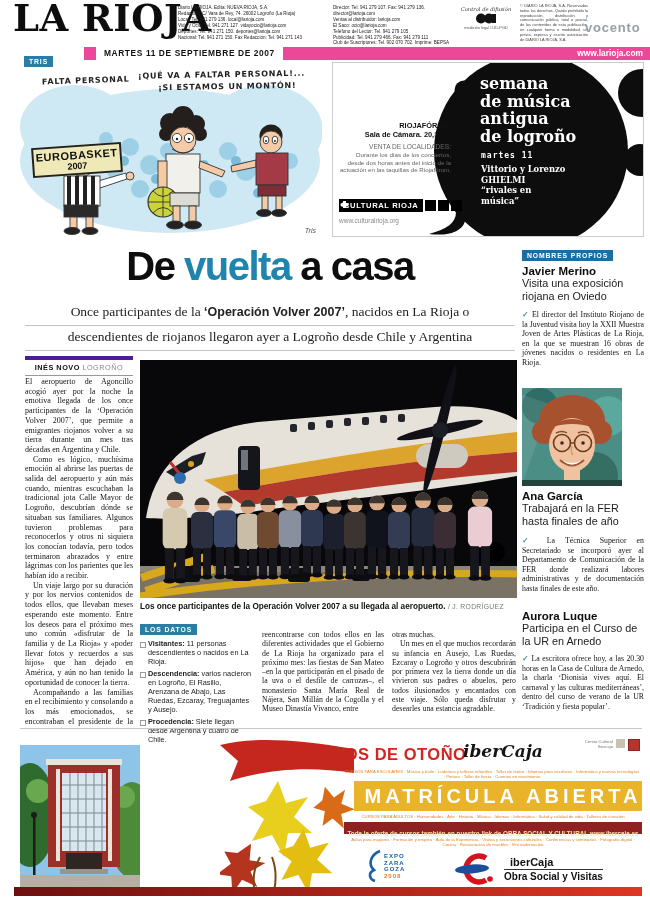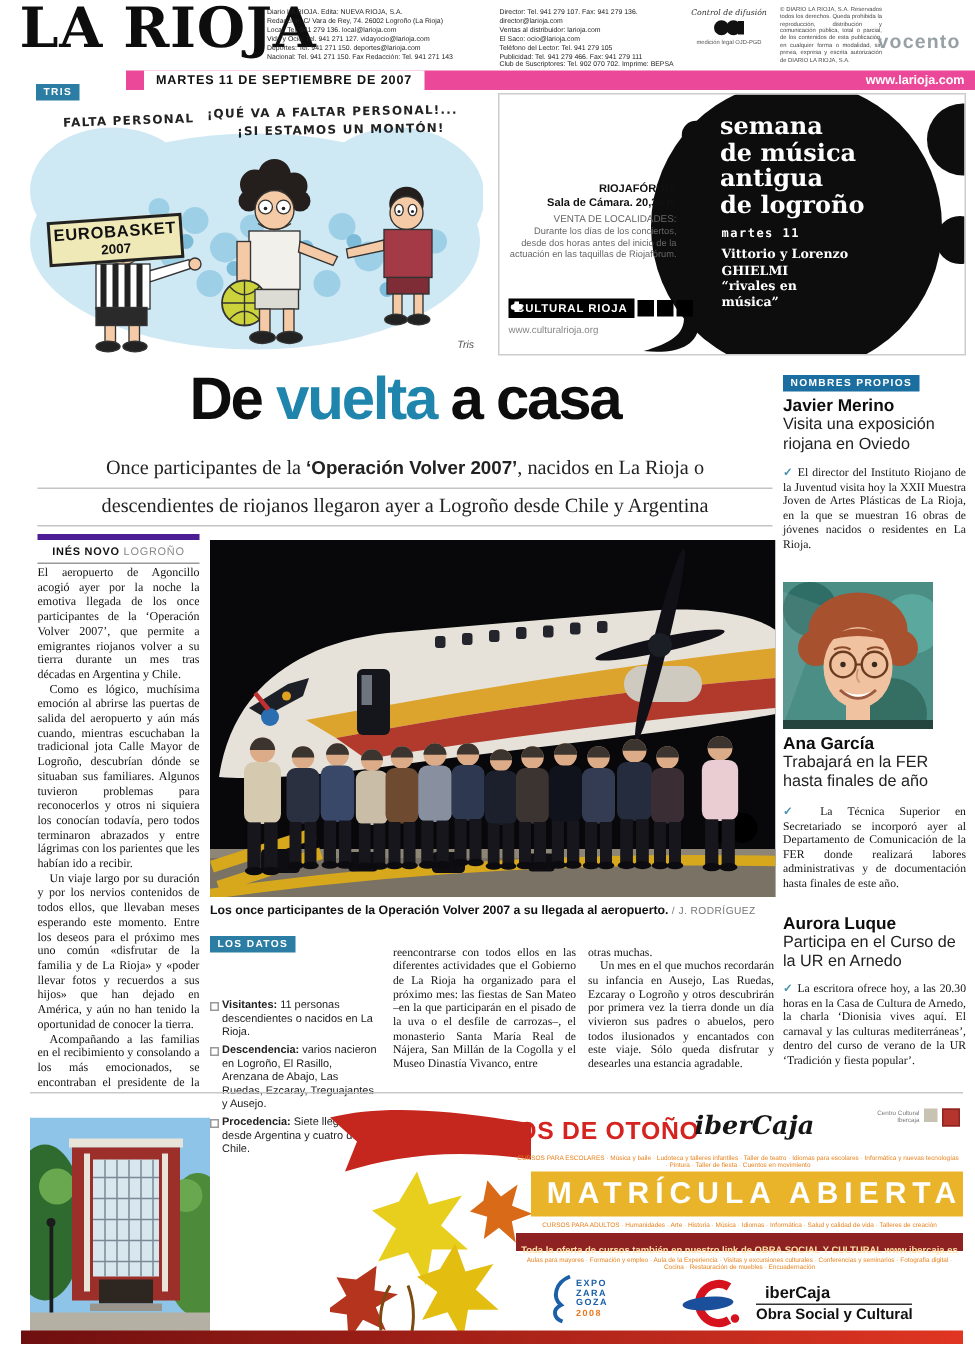--- a/index.html
+++ b/index.html
@@ -69,21 +69,21 @@
           padding:3px 0;text-align:center;font-size:7.3px;font-weight:bold;letter-spacing:.5px;}
   .byline .plc{color:#888;font-weight:normal;}
   .col{font-family:"Liberation Serif",serif;text-align:justify;color:#141414;}
   .col p{margin:0;}
   .col p + p{text-indent:8px;}
   .col1{left:25px;top:377px;width:108px;height:350px;overflow:hidden;font-size:8px;line-height:9.7px;}
   .photo{left:140px;top:360px;width:377px;height:238px;}
   .caption{left:140px;top:602px;width:377px;font-size:8.2px;font-weight:bold;color:#111;}
   .caption .credit{font-weight:normal;font-size:6.8px;color:#777;letter-spacing:.3px;}
   .datos-label{left:140px;top:624px;}
-  .datos{left:140px;top:640px;width:114px;font-size:7.3px;line-height:8.8px;color:#222;margin-top:26px;}
+  .datos{left:140px;top:640px;width:114px;font-size:7.3px;line-height:8.8px;color:#222;}
   .datos .it{position:relative;padding-left:8px;margin-bottom:4px;}
   .datos .sq{position:absolute;left:0;top:2px;width:3.5px;height:3.5px;border:1px solid #999;background:#fff;}
   .col2{left:262px;top:630px;width:122px;height:92px;overflow:hidden;font-size:7.8px;line-height:9.3px;}
   .col3{left:392px;top:630px;width:124px;height:92px;overflow:hidden;font-size:7.8px;line-height:9.3px;}
   .midrule{left:20px;top:728px;width:622px;border-top:1px solid #c8c8c8;}
   
   .sb-label{left:522px;top:250px;}
   .sb-name{left:522px;width:124px;font-size:11.5px;font-weight:bold;color:#0d0d0d;}
   .sb-sub{left:522px;width:124px;font-size:10.8px;line-height:12.5px;color:#222;}
   .sb-body{left:522px;width:122px;font-family:"Liberation Serif",serif;font-size:7.8px;
@@ -510,19 +510,19 @@
       </div>
     </div>
     <div class="abs iblogo">
       <svg width="44" height="36" viewBox="0 0 44 36">
         <path d="M 32,7 A 13,13 0 1 0 32,29" stroke="#d5121e" stroke-width="5.5" fill="none"></path>
         <ellipse cx="18" cy="18" rx="17" ry="4.5" fill="#1a4f9c" transform="rotate(-4 18 18)"></ellipse>
         <circle cx="36" cy="28" r="2.8" fill="#d5121e"></circle>
       </svg>
       <div>
         <div class="nm">iberCaja</div>
-        <div class="sb2">Obra Social y Cultural</div>
+        <div class="sb2">Obra Social y Visitas</div>
       </div>
     </div>
     <div class="abs redbar"></div>
   </div>
 
 </div>
 
 </body></html>

